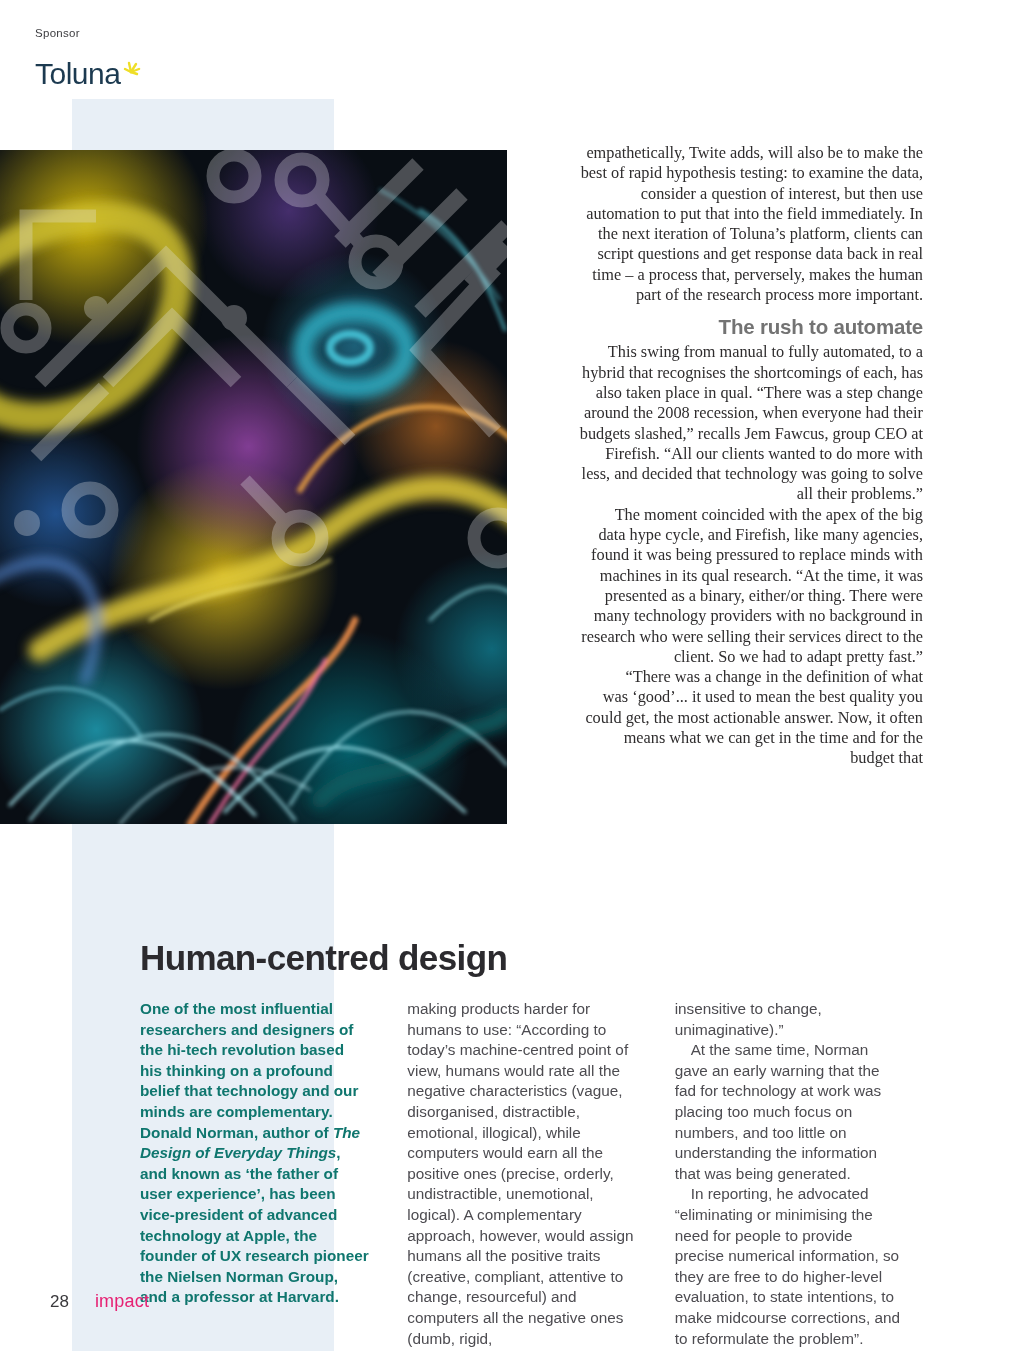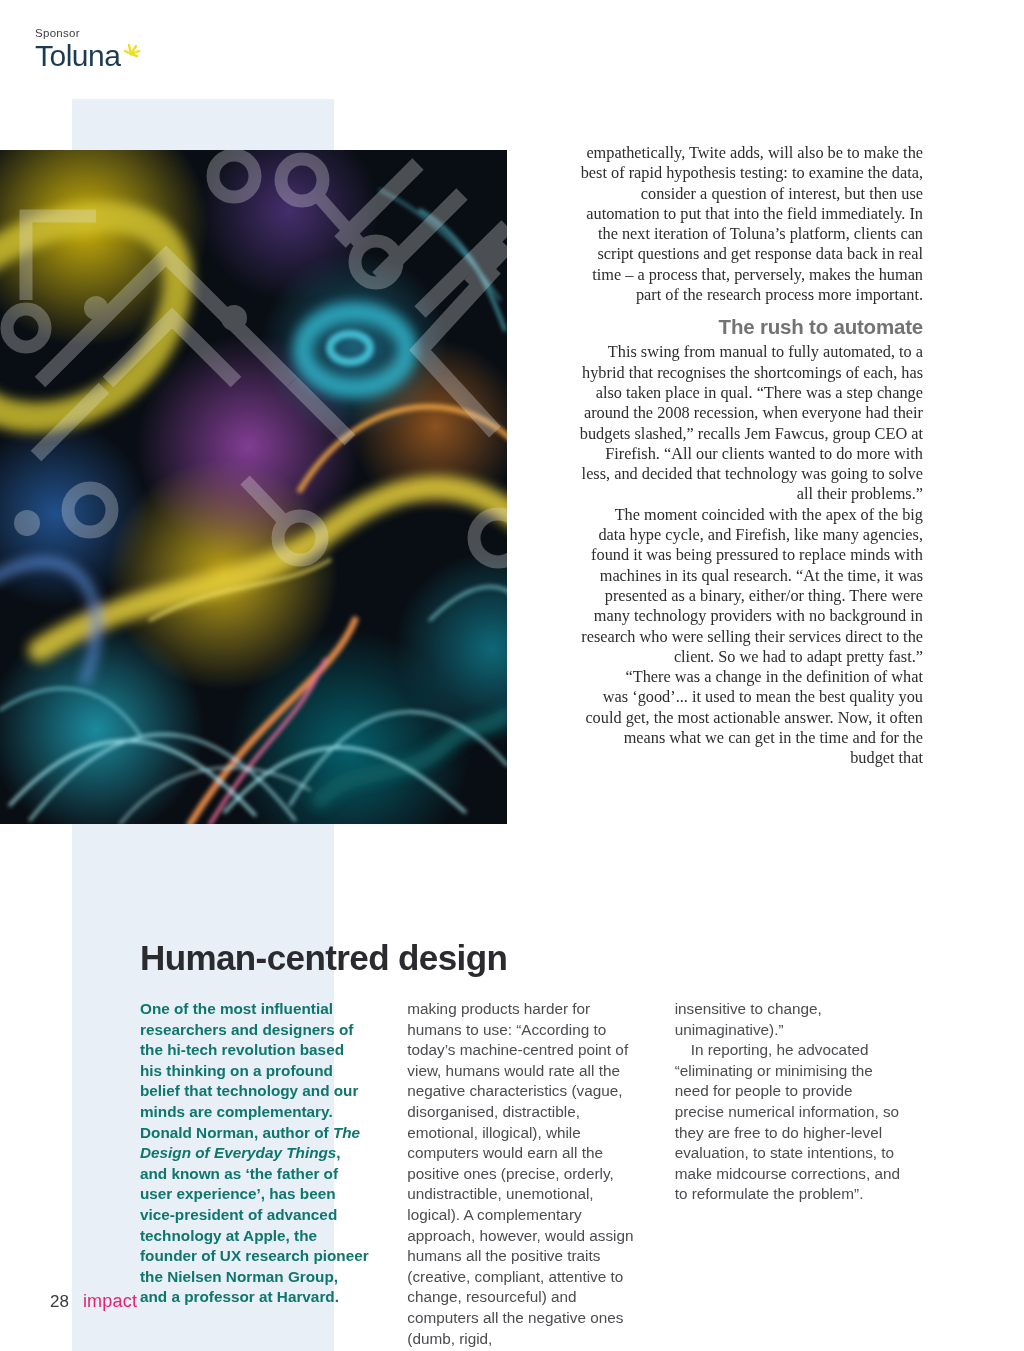--- a/index.html
+++ b/index.html
@@ -6,21 +6,21 @@
   body{width:1024px;height:1351px;position:relative;background:#ffffff;
        font-family:"Liberation Sans",sans-serif;-webkit-font-smoothing:antialiased;}
   .page{position:absolute;inset:0;overflow:hidden;}
 
   
   .strip{position:absolute;left:72px;top:99px;width:262px;height:1252px;background:#E8EFF6;}
 
   
   .sponsor{position:absolute;left:35px;top:27px;}
   .sponsor-label{font-size:11.5px;color:#3d3d40;letter-spacing:.3px;}
-  .toluna{margin-top:0;font-size:30px;font-weight:500;color:#1C3A50;letter-spacing:-.5px;display:flex;align-items:flex-start;}
+  .toluna{margin-top:18px;font-size:30px;font-weight:500;color:#1C3A50;letter-spacing:-.5px;display:flex;align-items:flex-start;}
   .sparkle{margin-left:1px;margin-top:-4px;}
 
   
   .photo{position:absolute;left:0;top:150px;width:507px;height:674px;overflow:hidden;background:#0a0e13;}
   .photo-base{position:absolute;inset:0;
     background:
       radial-gradient(circle 170px at 17% 11%, rgba(209,186,44,.95), rgba(209,186,44,0) 72%),
       radial-gradient(circle 130px at 70% 29%, rgba(64,158,189,.55), rgba(64,158,189,0) 72%),
       radial-gradient(circle 120px at 57% 9%,  rgba(96,66,140,.65), rgba(96,66,140,0) 75%),
       radial-gradient(circle 160px at 49% 44%, rgba(156,82,172,.75), rgba(156,82,172,0) 70%),
@@ -46,21 +46,21 @@
   .box{position:absolute;left:140px;top:891px;width:764px;color:#4c4b50;margin-top:46px;}
   .box h1{margin:0 0 20px 0;font-size:35px;line-height:42px;font-weight:800;color:#2b2a2e;letter-spacing:-.6px;}
   .cols{display:grid;grid-template-columns:repeat(3,1fr);column-gap:38px;
         font-size:15.3px;line-height:20.6px;}
   .cols p{margin:0;}
   .cols p.ind{text-indent:16px;}
   .lead{font-weight:700;color:#0f766e;}
   .lead i{font-style:italic;}
 
   
-  .footer{position:absolute;left:50px;top:1291px;display:flex;align-items:flex-end;gap:14px;}
+  .footer{position:absolute;left:50px;top:1291px;display:flex;align-items:flex-end;gap:26px;}
   .pageno{font-size:17px;color:#3a393c;}
   .impact{font-size:18px;font-weight:400;color:#E62173;letter-spacing:.2px;}
 </style>
 </head>
 <body>
 
 <div class="page">
 
   <div class="strip"></div>
 
@@ -157,20 +157,21 @@
     <h1>Human-centred design</h1>
     <div class="cols">
       <div>
         <p class="lead"><span>One of the most influential researchers and designers of the hi-tech revolution based his thinking on a profound belief that technology and our minds are complementary. Donald Norman, author of </span><i>The Design of Everyday Things</i><span>, and known as ‘the father of user experience’, has been vice-president of advanced technology at Apple, the founder of UX research pioneer the Nielsen Norman Group, and a professor at Harvard.</span></p>
       </div>
       <div>
         <p>making products harder for humans to use: “According to today’s machine-centred point of view, humans would rate all the negative characteristics (vague, disorganised, distractible, emotional, illogical), while computers would earn all the positive ones (precise, orderly, undistractible, unemotional, logical). A complementary approach, however, would assign humans all the positive traits (creative, compliant, attentive to change, resourceful) and computers all the negative ones (dumb, rigid,</p>
       </div>
       <div>
         <p>insensitive to change, unimaginative).”</p>
+        <p class="ind">At the same time, Norman gave an early warning that the fad for technology at work was placing too much focus on numbers, and too little on understanding the information that was being generated.</p>
         <p class="ind">In reporting, he advocated “eliminating or minimising the need for people to provide precise numerical information, so they are free to do higher-level evaluation, to state intentions, to make midcourse corrections, and to reformulate the problem”.</p>
       </div>
     </div>
   </section>
 
   <div class="footer">
     <span class="pageno">28</span>
     <span class="impact">impact</span>
   </div>
 

